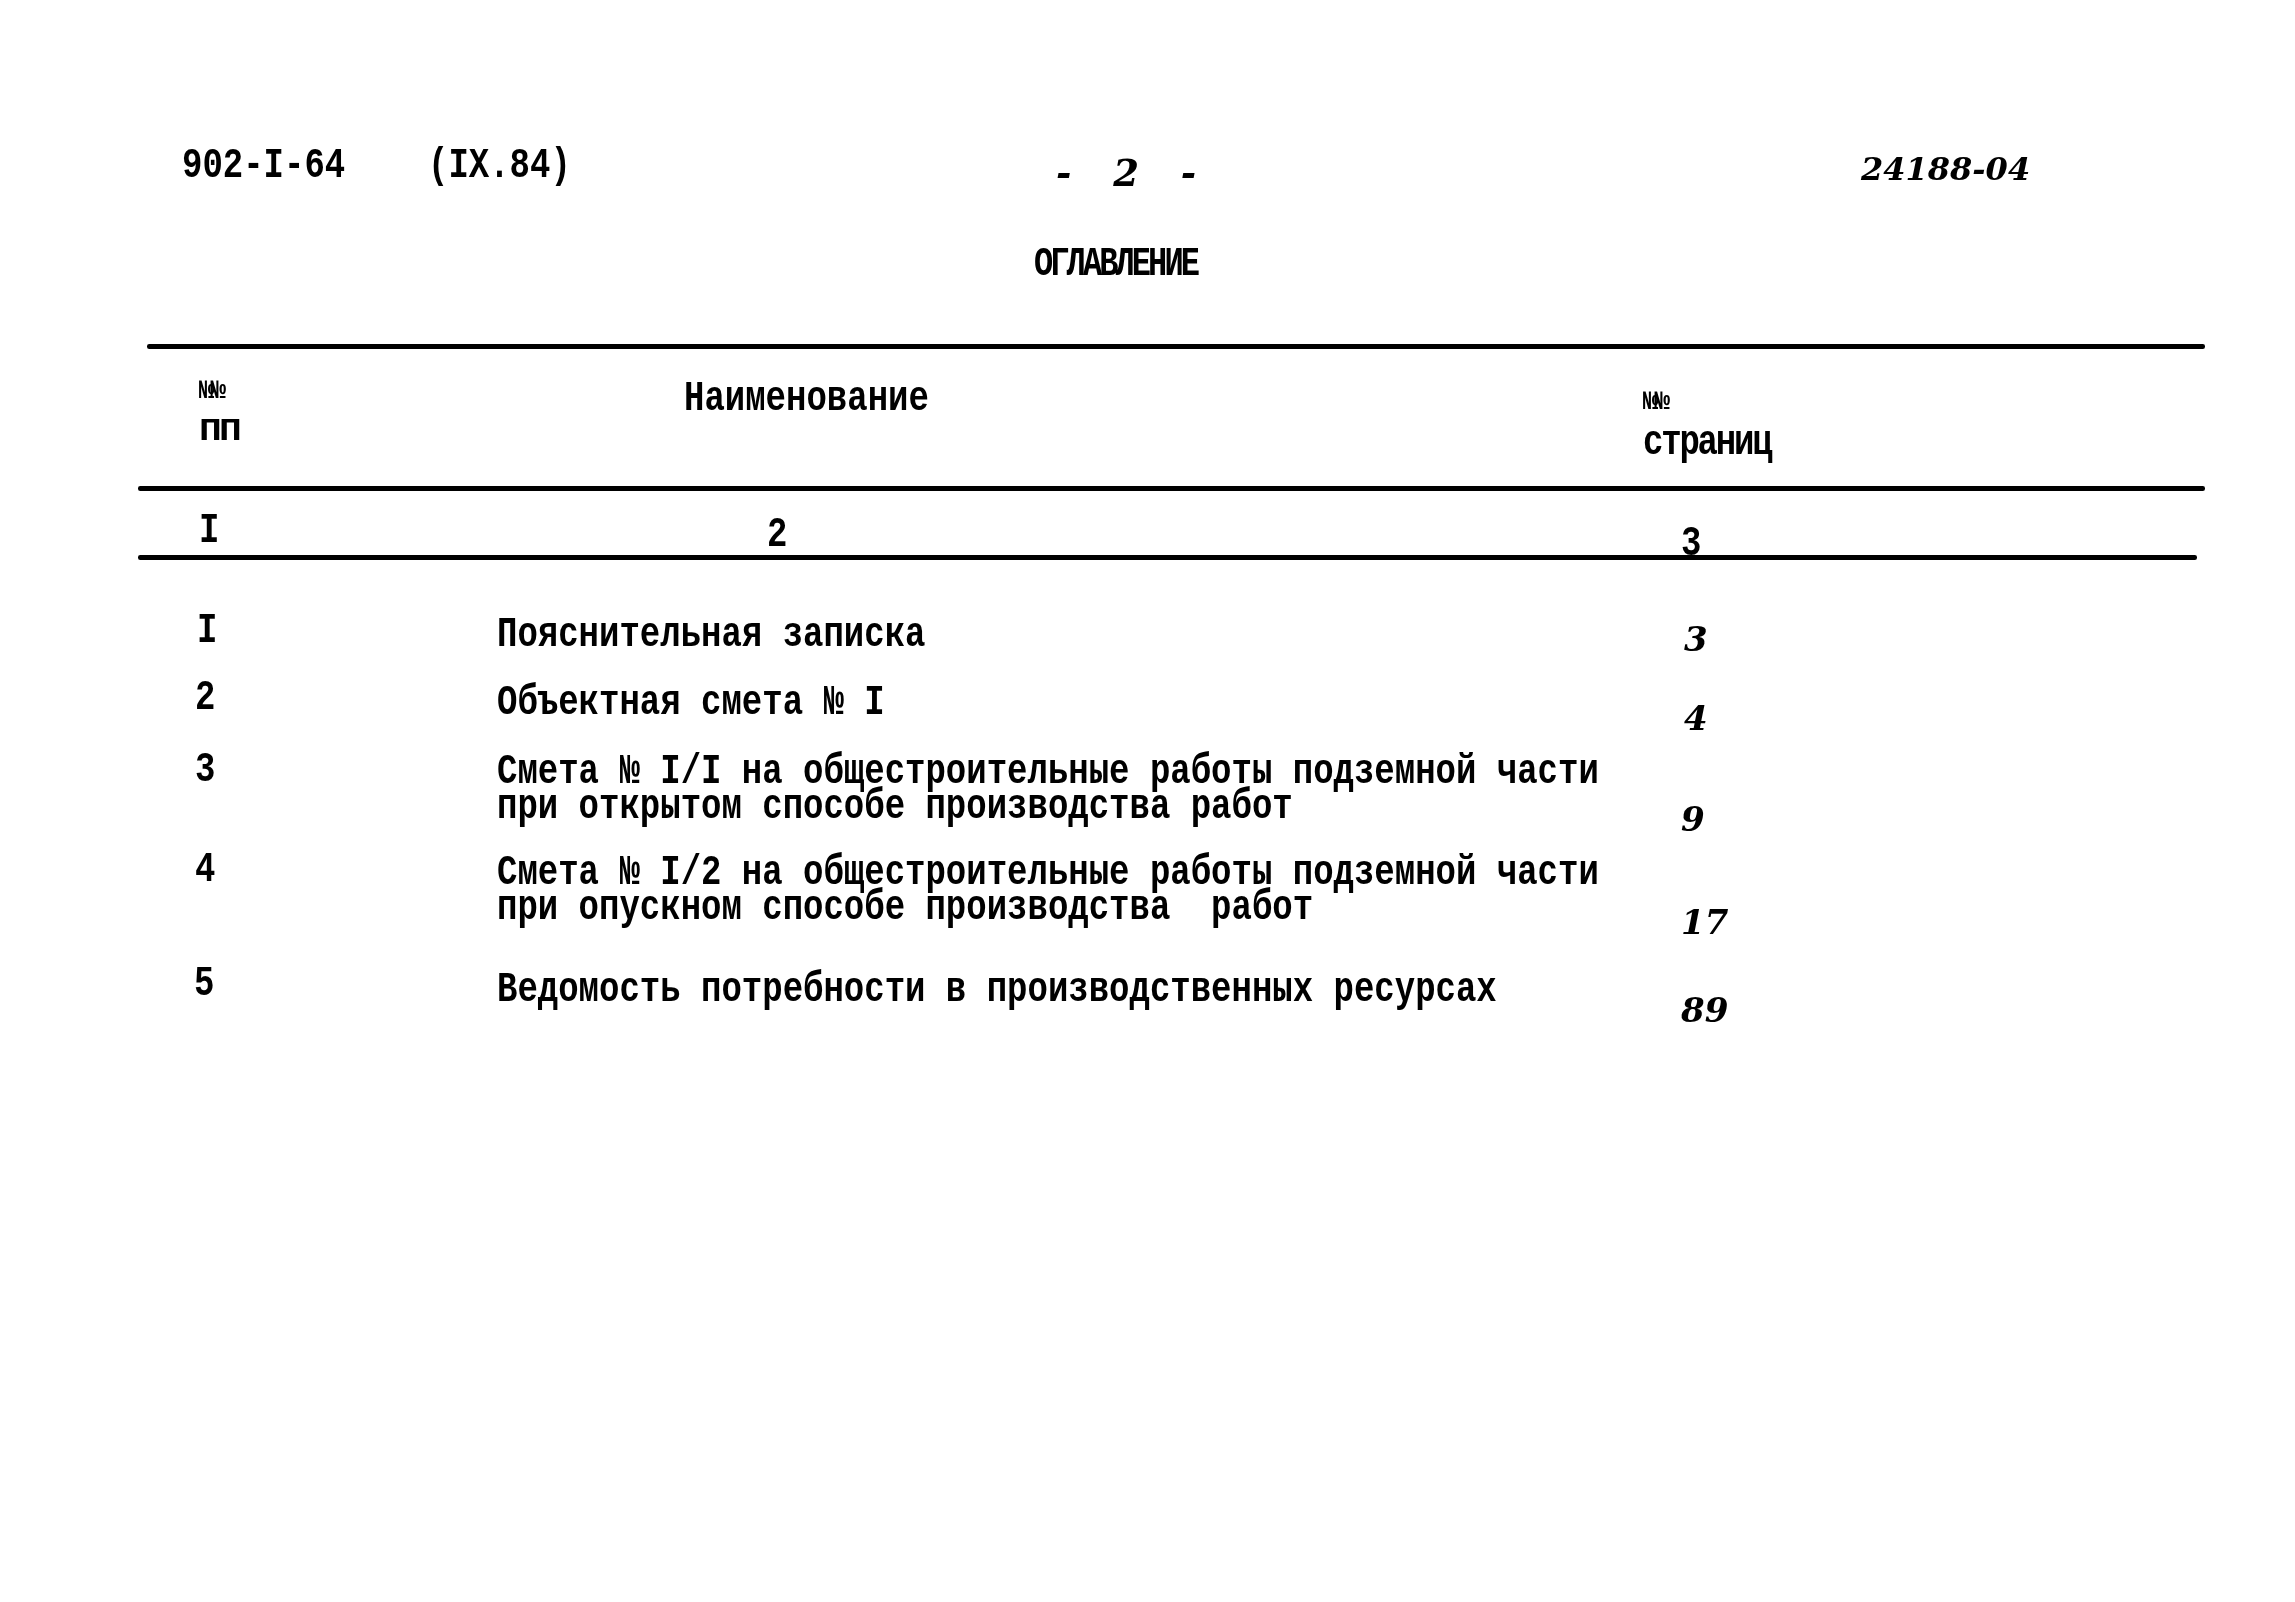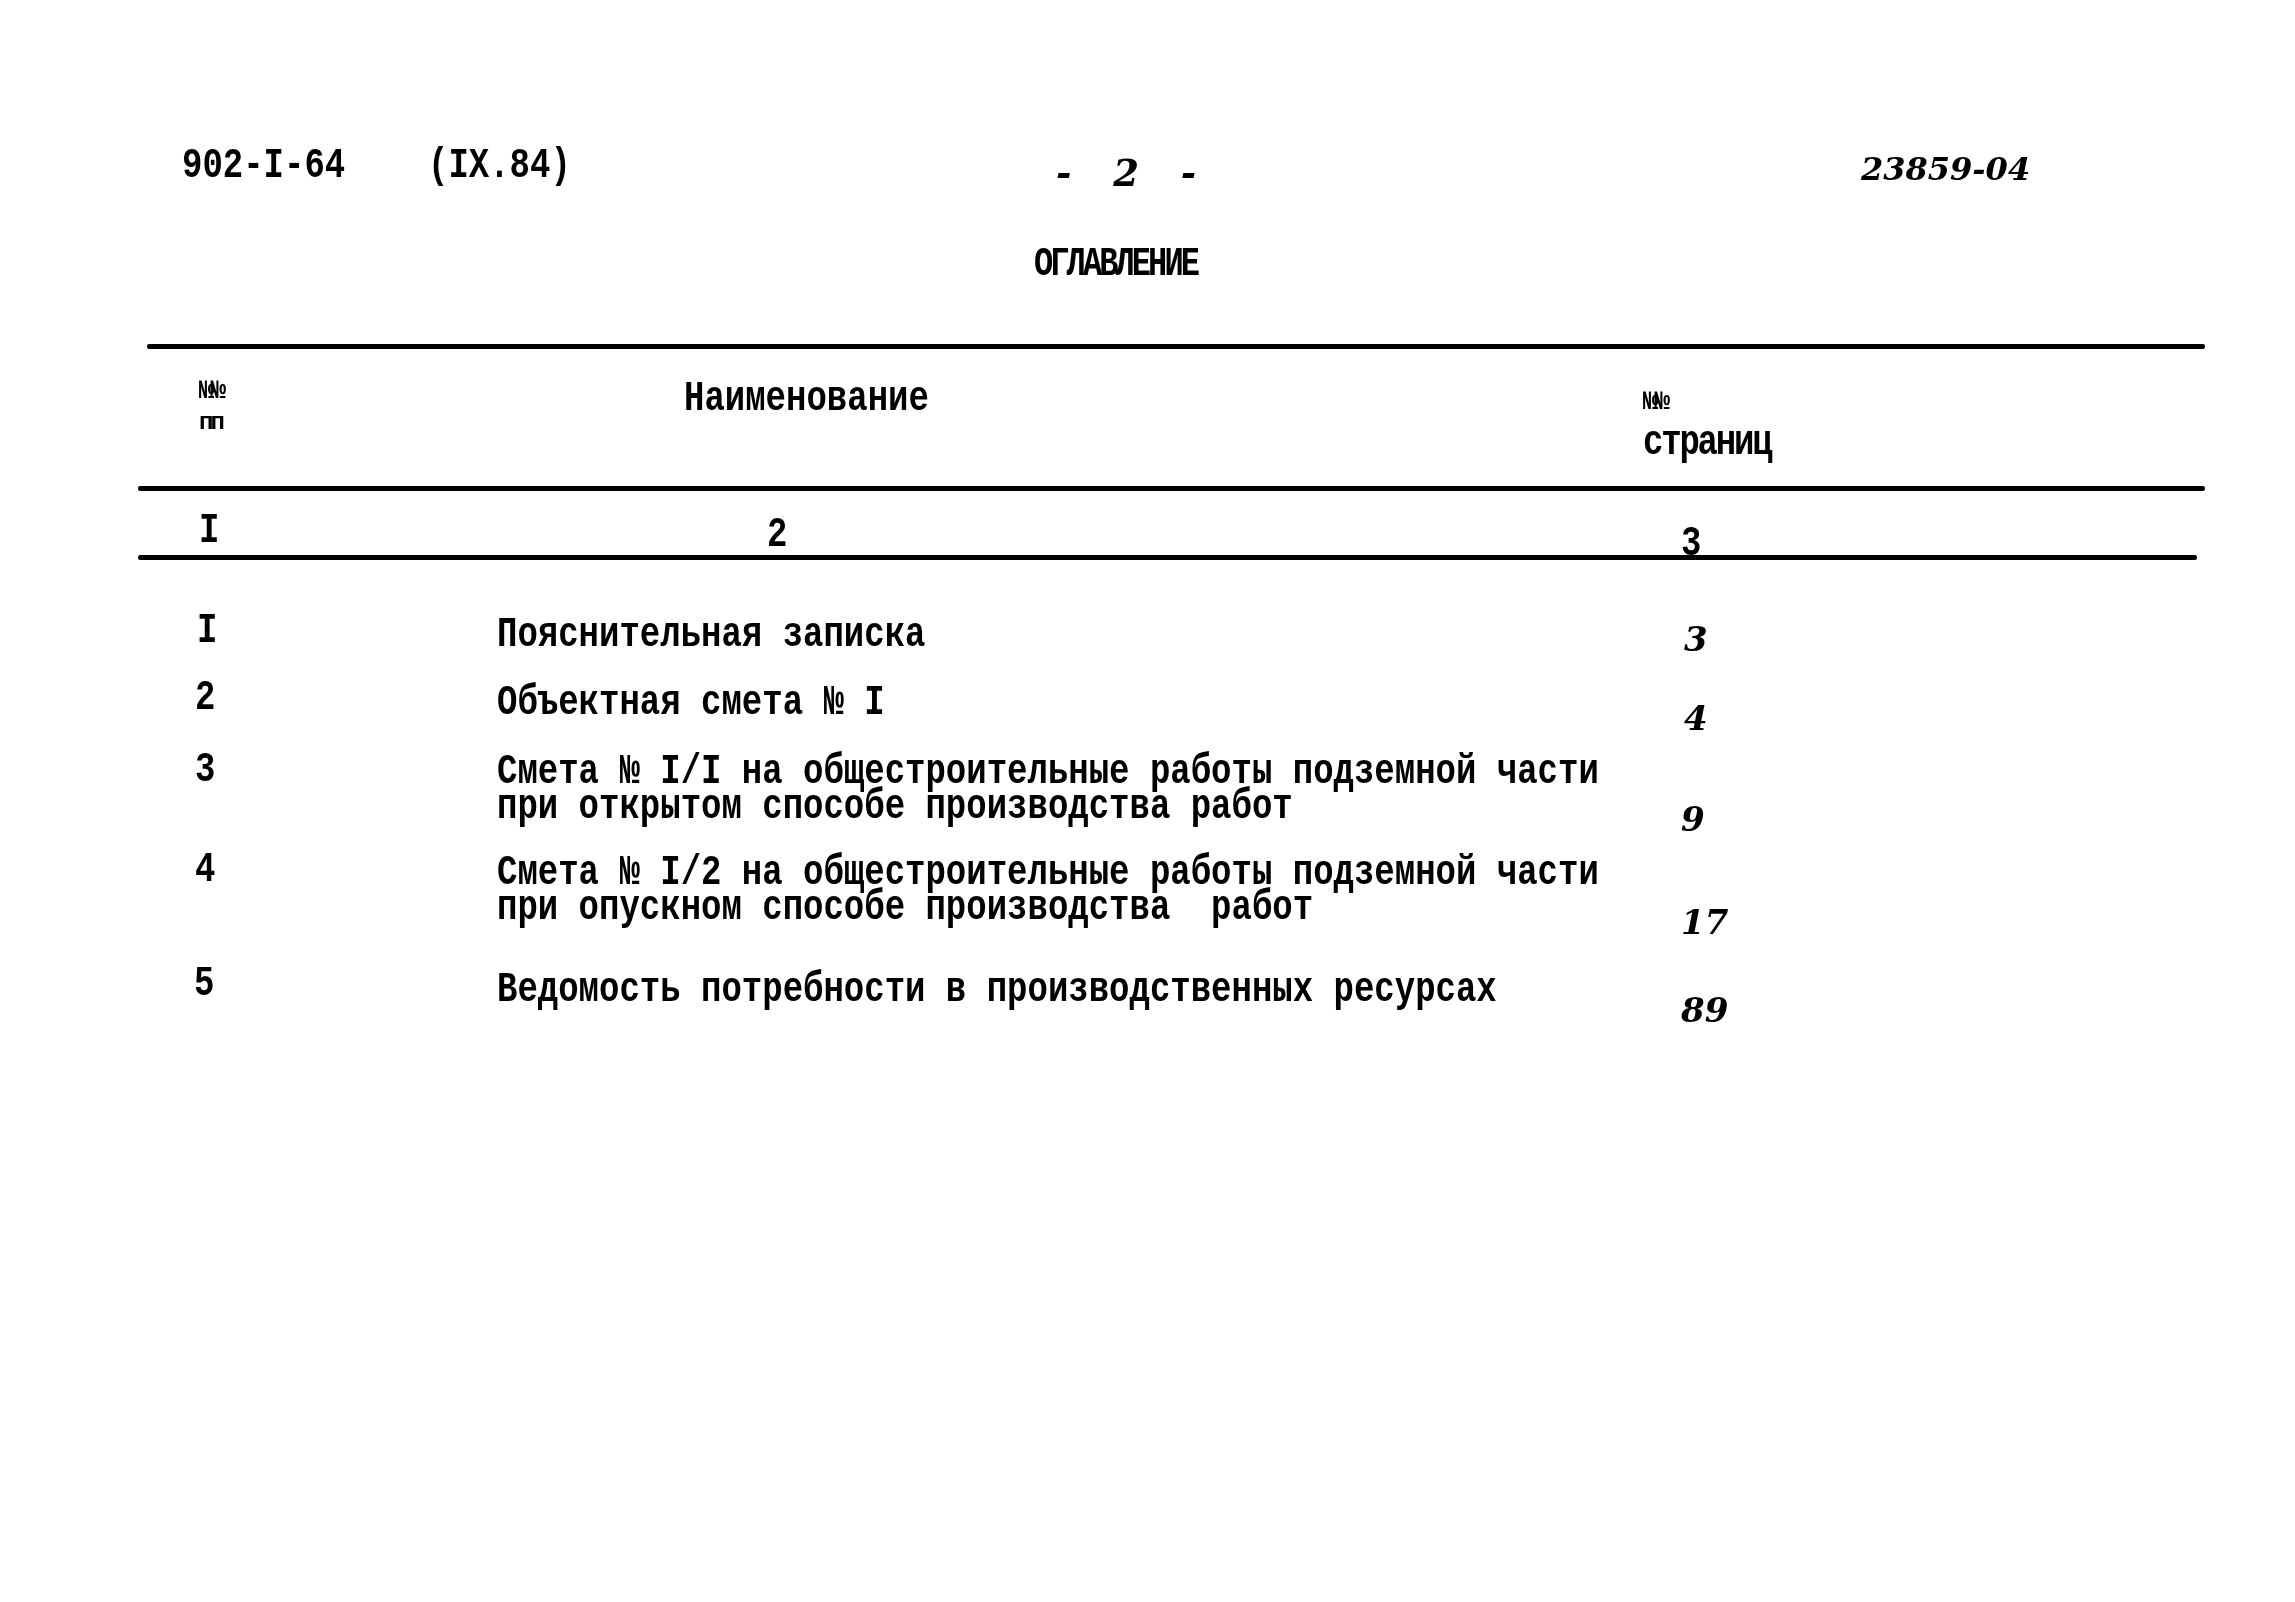--- a/index.html
+++ b/index.html
@@ -11,31 +11,31 @@
   .sz46 { font-size: 34px; }
   .sz44 { font-size: 32px; }
   .sz50 { font-size: 37px; }
 </style>
 </head>
 <body>
 
 <div class="tw sz46 tall" style="left:182px; top:144px;">902-I-64</div>
 <div class="tw sz46 tall" style="left:428px; top:144px;">(IX.84)</div>
 <div class="hand sz50" style="left:1056px; top:155px; word-spacing:29px;">- 2 -</div>
-<div class="hand sz44" style="left:1861px; top:153px;">23859-04</div>
+<div class="hand sz44" style="left:1861px; top:153px;">24188-04</div>
 
 <div class="tw sz44 tall" style="left:1034px; top:245px; letter-spacing:-2.9px;">ОГЛАВЛЕНИЕ</div>
 
 <div class="rule" style="left:147px; top:344px; width:2058px;"></div>
 <div class="rule" style="left:138px; top:486px; width:2067px;"></div>
 <div class="rule" style="left:138px; top:555px; width:2059px;"></div>
 
 <div>
   <div class="tw" style="left:199px; top:378px; font-size:26.4px; letter-spacing:-4.4px;">№№</div>
-  <div class="tw" style="left:199px; top:411px; font-size:24px; letter-spacing:-2.9px;">пп</div>
+  <div class="tw" style="left:199px; top:411px; font-size:38px; letter-spacing:-2.9px;">пп</div>
   <div class="tw sz46 tall" style="left:684px; top:377px;">Наименование</div>
   <div class="tw" style="left:1643px; top:389px; font-size:26.4px; letter-spacing:-4.4px;">№№</div>
   <div class="tw sz46 tall" style="left:1643px; top:421px; letter-spacing:-2.2px;">страниц</div>
 </div>
 
 <div>
   <div class="tw sz46 tall" style="left:199px; top:509px;">I</div>
   <div class="tw sz46 tall" style="left:767px; top:513px;">2</div>
   <div class="tw sz46 tall" style="left:1681px; top:522px;">3</div>
 </div>

